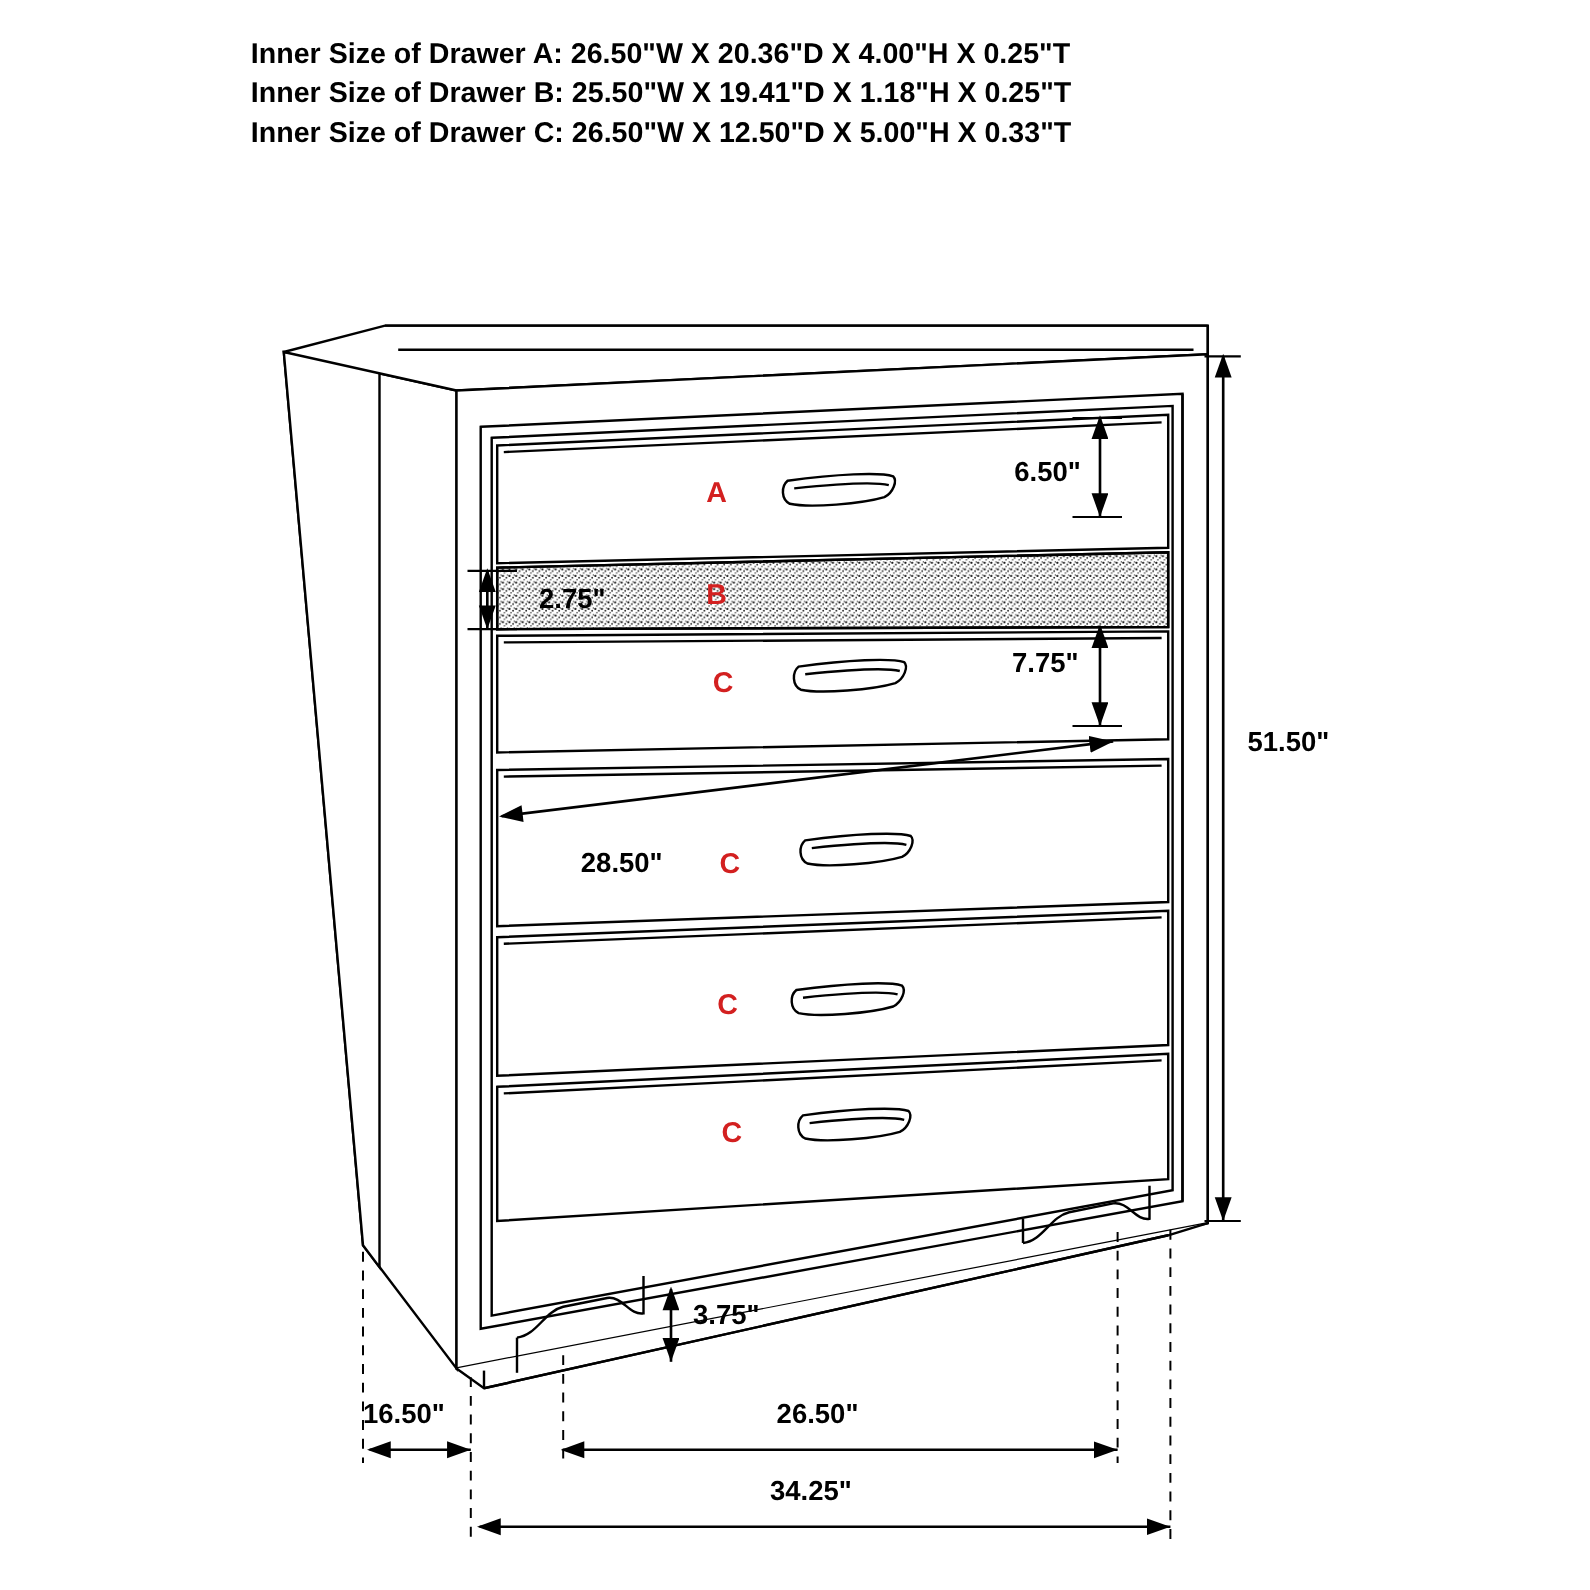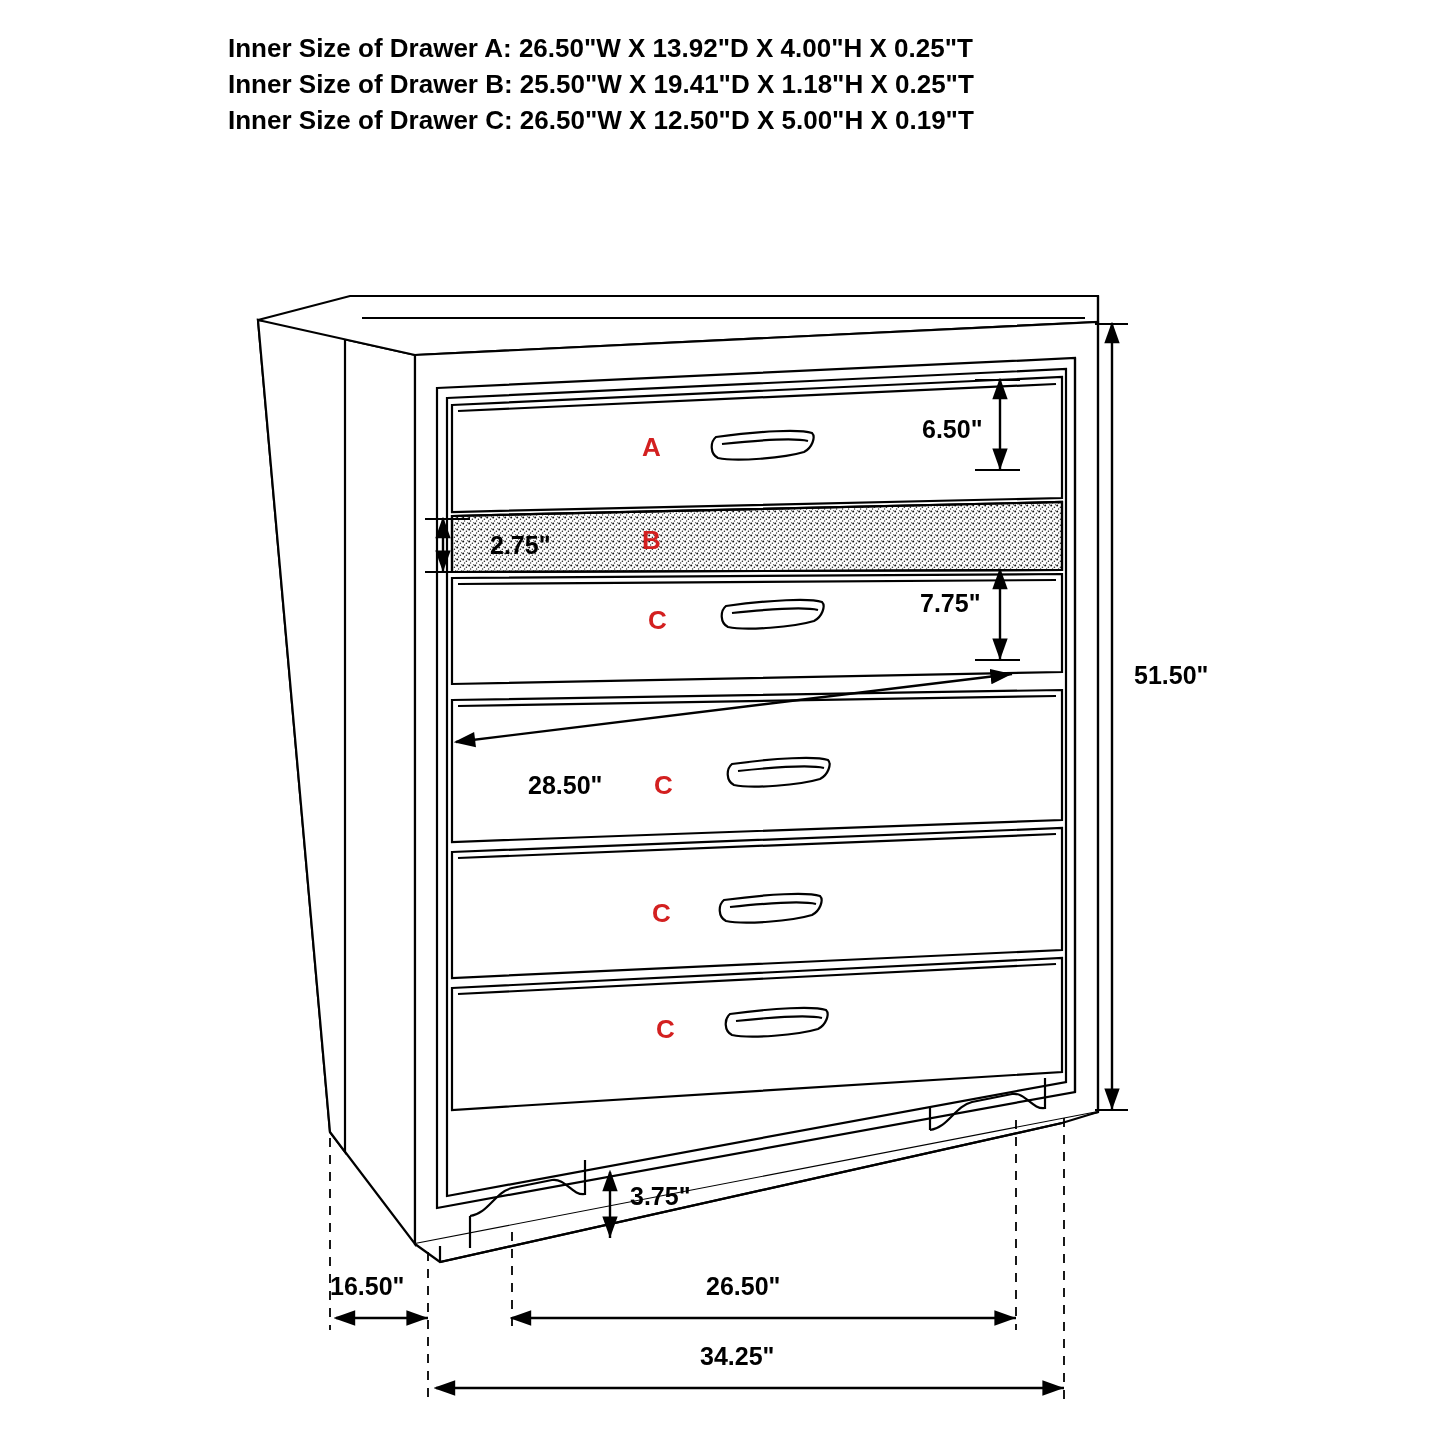--- a/index.html
+++ b/index.html
@@ -49,23 +49,23 @@
     color: #d32020;
     white-space: nowrap;
   }
 </style>
 </head>
 <body>
 
 <div id="page">
 
   <div class="spec-block">
-    <span class="spec-line">Inner Size of Drawer A: 26.50"W X 13.92"D X 4.00"H X 0.25"T</span>
+    <span class="spec-line">Inner Size of Drawer A: 26.50"W X 20.36"D X 4.00"H X 0.25"T</span>
     <span class="spec-line">Inner Size of Drawer B: 25.50"W X 19.41"D X 1.18"H X 0.25"T</span>
-    <span class="spec-line">Inner Size of Drawer C: 26.50"W X 12.50"D X 5.00"H X 0.19"T</span>
+    <span class="spec-line">Inner Size of Drawer C: 26.50"W X 12.50"D X 5.00"H X 0.33"T</span>
   </div>
 
   <svg class="drawing" viewBox="0 0 1445 1445">
     <defs>
       <pattern id="glitter" width="6" height="6" patternUnits="userSpaceOnUse">
         <rect width="6" height="6" fill="#ffffff"></rect>
         <circle cx="1.2" cy="1.6" r="1.0" fill="#111111"></circle>
         <circle cx="4.4" cy="3.2" r="0.8" fill="#222222"></circle>
         <circle cx="2.6" cy="5.0" r="0.7" fill="#333333"></circle>
         <circle cx="5.4" cy="0.8" r="0.55" fill="#000000"></circle>

